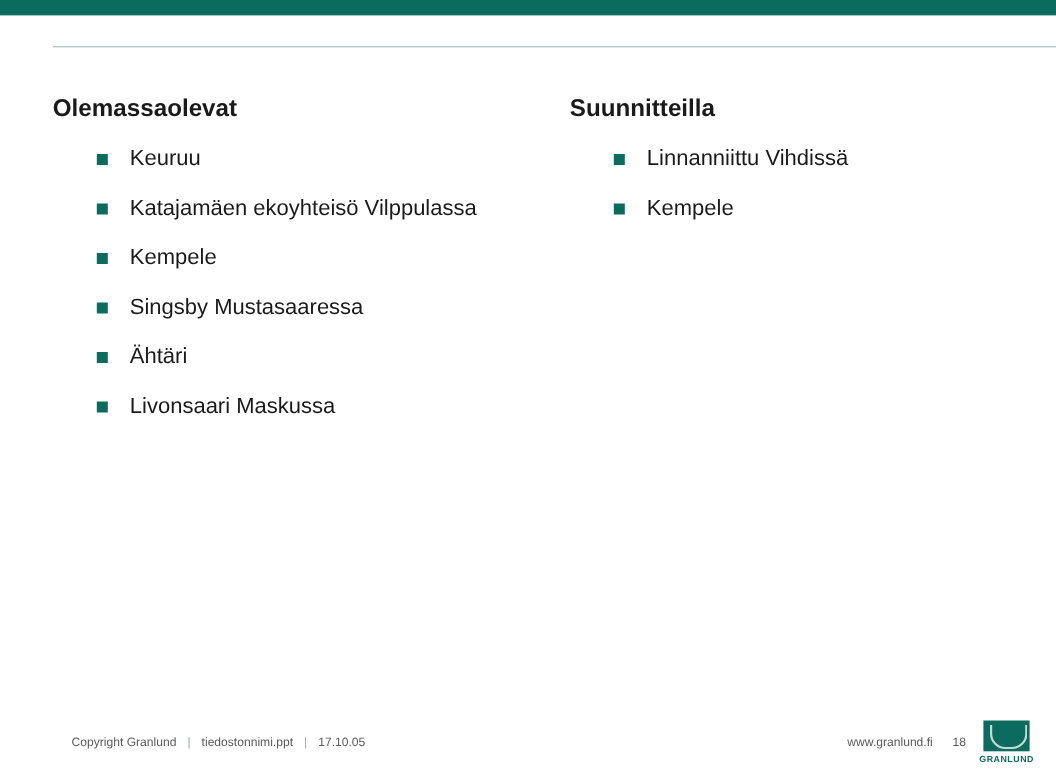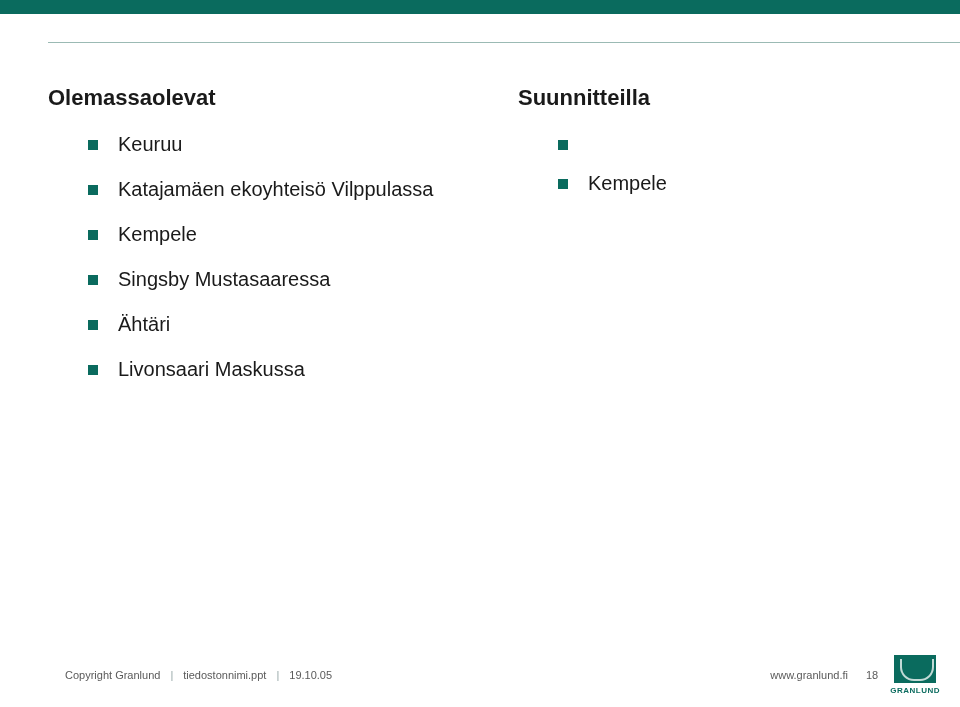--- a/index.html
+++ b/index.html
@@ -151,35 +151,36 @@
         <span class="bullet"></span>
         <span class="item-text">Livonsaari Maskussa</span>
       </div>
     </div>
 
     <div class="col col-right">
       <div class="col-heading">Suunnitteilla</div>
 
       <div class="item">
         <span class="bullet"></span>
+        <span class="item-text">Linnanniittu Vihdissä</span>
       </div>
       <div class="item">
         <span class="bullet"></span>
         <span class="item-text">Kempele</span>
       </div>
     </div>
   </div>
 </div>
 
 <div class="footer">
   <span>Copyright Granlund</span>
   <span class="sep">|</span>
   <span>tiedostonnimi.ppt</span>
   <span class="sep">|</span>
-  <span>19.10.05</span>
+  <span>17.10.05</span>
   <span class="spacer"></span>
   <span>www.granlund.fi</span>
   <span class="pagenum">18</span>
   <span class="logo-stack">
     <span class="logo-mark"></span>
     <span class="logo-text">GRANLUND</span>
   </span>
 </div>
 
 </body></html>

